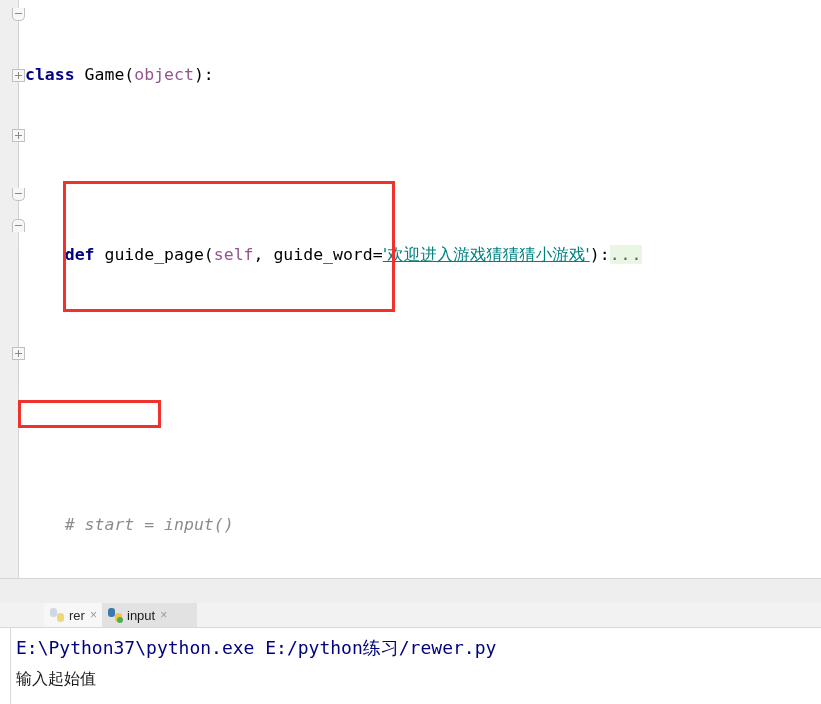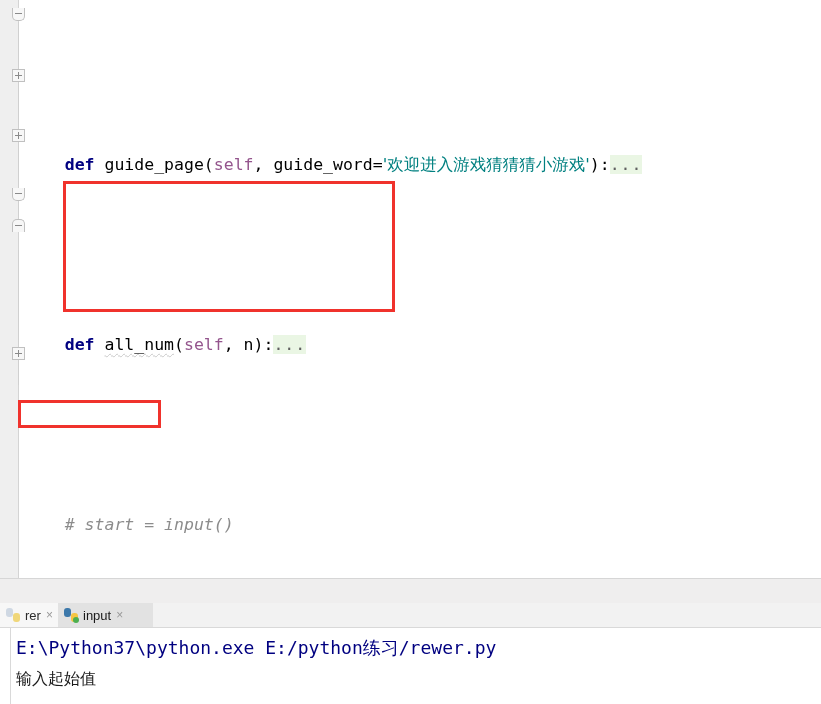--- a/index.html
+++ b/index.html
@@ -85,21 +85,21 @@
   .ln {
     height: 30px;
     padding-left: 6px;
     white-space: pre;
   }
 
   
   .kw       { color: #000080; font-weight: bold; }
   .fn       { color: #000000; }
   .self     { color: #94558d; }
-  .str      { color: #008080; }
+  .str      { color: #008080; text-decoration: underline; }
   .comment  { color: #8c8c8c; font-style: italic; }
   .plain    { color: #000000; }
   .ellip    { background: #eaf6e4; color: #606060; letter-spacing: 1px; }
   .squiggle {
     text-decoration: underline;
     text-decoration-style: wavy;
     text-decoration-color: #c9c9c9;
     text-decoration-thickness: 1px;
     text-underline-offset: 3px;
   }
@@ -143,20 +143,21 @@
     top: 0;
     height: 24px;
     display: flex;
     align-items: center;
     gap: 5px;
     padding: 0 7px 0 6px;
     font-family: "Liberation Sans", sans-serif;
     font-size: 13px;
     color: #1a1a1a;
     box-sizing: border-box;
+    margin-left: 44px;
   }
   .tab.inactive { left: 0;  width: 58px; background: #f7f7f7; }
   .tab.active   { left: 58px; width: 95px; background: #e2e2e2; }
   .tab-label { flex: 0 0 auto; }
   .tab.inactive .tab-label { color: #2b2b2b; }
   .tab-close {
     color: #9a9a9a;
     font-size: 12px;
     font-family: "Liberation Sans", sans-serif;
     line-height: 1;
@@ -221,24 +222,24 @@
   <div class="fold-spine" style="top:198px; height:22px;"></div>
 
   <div class="fold-marker cap-down" style="left:12px; top:8px;"></div>
   <div class="fold-marker plus" style="left:12px; top:69px;"></div>
   <div class="fold-marker plus" style="left:12px; top:129px;"></div>
   <div class="fold-marker cap-down" style="left:12px; top:188px;"></div>
   <div class="fold-marker cap-up" style="left:12px; top:219px;"></div>
   <div class="fold-marker plus" style="left:12px; top:347px;"></div>
 
   <div class="code">
+    <div class="ln"><span class="kw">class</span><span class="plain"> </span><span class="fn">Game</span><span class="plain">(</span><span class="self">object</span><span class="plain">):</span></div>
     <div class="ln"></div>
     <div class="ln"><span class="plain">    </span><span class="kw">def</span><span class="plain"> </span><span class="fn">guide_page</span><span class="plain">(</span><span class="self">self</span><span class="plain">, guide_word=</span><span class="str cjk">'欢迎进入游戏猜猜猜小游戏'</span><span class="plain">):</span><span class="ellip">...</span></div>
     <div class="ln"></div>
-    <div class="ln"><span class="plain">    </span><span class="kw">def</span><span class="plain"> </span><span class="fn squiggle">all_num</span><span class="plain">(</span><span class="self">self</span><span class="plain">, n):</span><span class="ellip">...</span></div>
     <div class="ln"></div>
     <div class="ln"><span class="plain">    </span><span class="comment"># start = input()</span></div>
     <div class="ln"><span class="plain">    </span><span class="comment"># end = input()</span></div>
     
     
     
     
     
     
     

